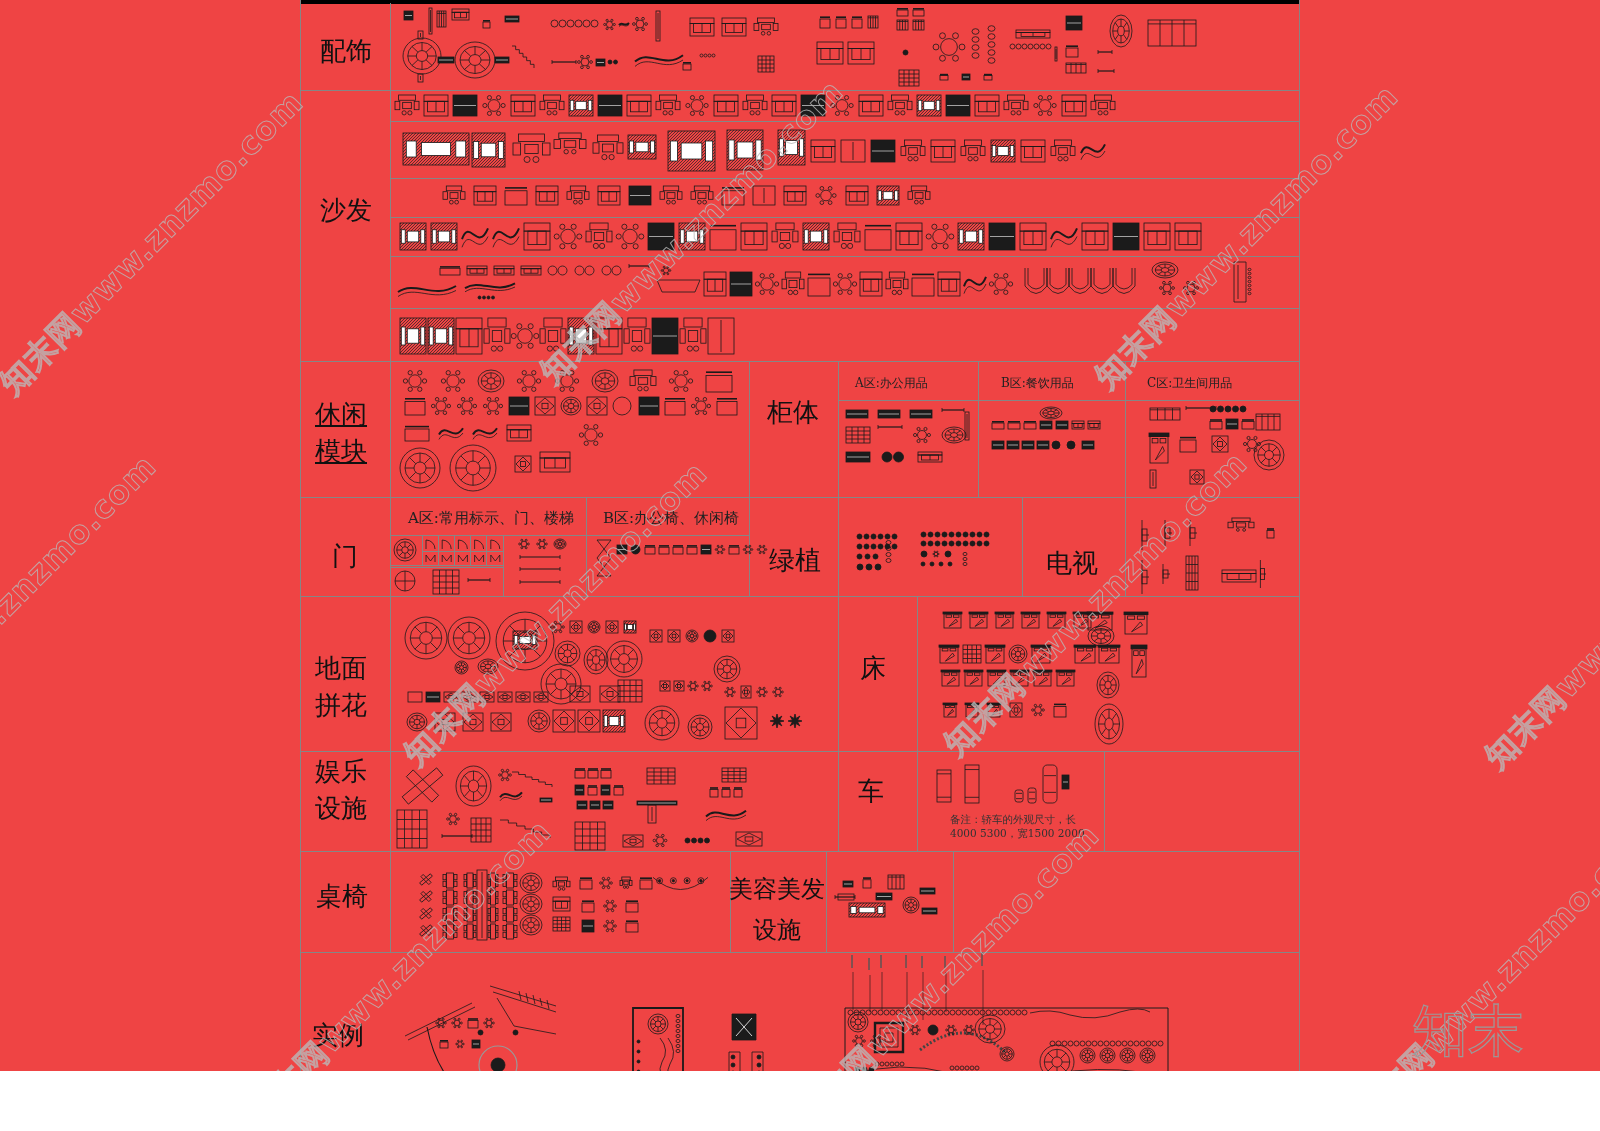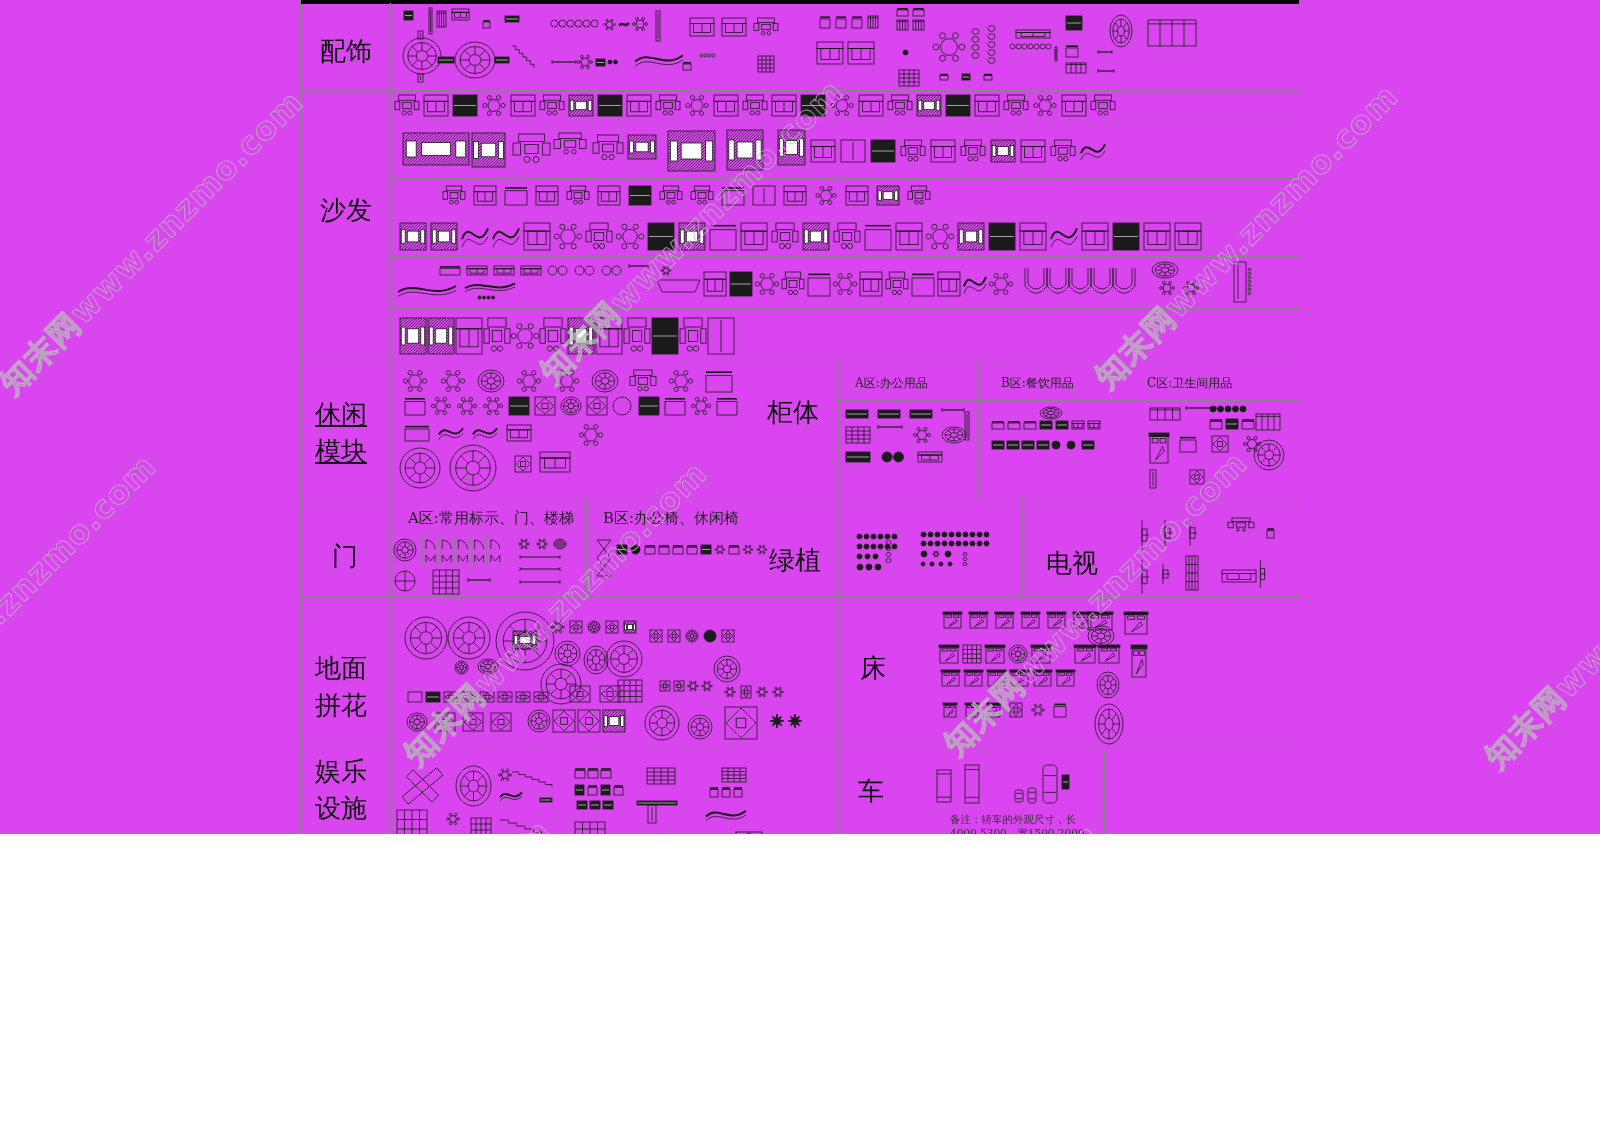--- a/index.html
+++ b/index.html
@@ -1,16 +1,16 @@
 <!DOCTYPE html>
 <html><head>
 <meta charset="utf-8">
 <style>
   html,body{margin:0;padding:0;background:#fff;}
-  #page{position:relative;width:1600px;height:834px;background:#d946ef;overflow:hidden;font-family:"DejaVu Serif",serif;color:#111;}
+  #page{position:relative;width:1600px;height:1071px;background:#ef4444;overflow:hidden;font-family:"DejaVu Serif",serif;color:#111;}
   .topbar{position:absolute;left:300px;top:0;width:1000px;height:4px;background:#000;}
   .hl{position:absolute;height:1px;background:#868686;}
   .vl{position:absolute;width:1px;background:#868686;}
   #drawing-layer{position:absolute;left:0;top:0;width:1600px;height:1131px;}
   .lbl{position:absolute;transform:translate(-50%,-50%);text-align:center;font-family:"DejaVu Serif",serif;font-size:26px;line-height:37px;white-space:nowrap;color:#111;}
   .lbl span{display:block;}
   .lbl.small{font-size:24px;line-height:41px;}
   .zone{position:absolute;font-family:"DejaVu Serif",serif;font-size:12px;line-height:16px;white-space:nowrap;color:#222;}
   .zone.door{font-size:15px;}
   .note{position:absolute;left:950px;top:812px;font-family:"DejaVu Serif",serif;font-size:10.5px;line-height:14px;color:#333;white-space:nowrap;}

